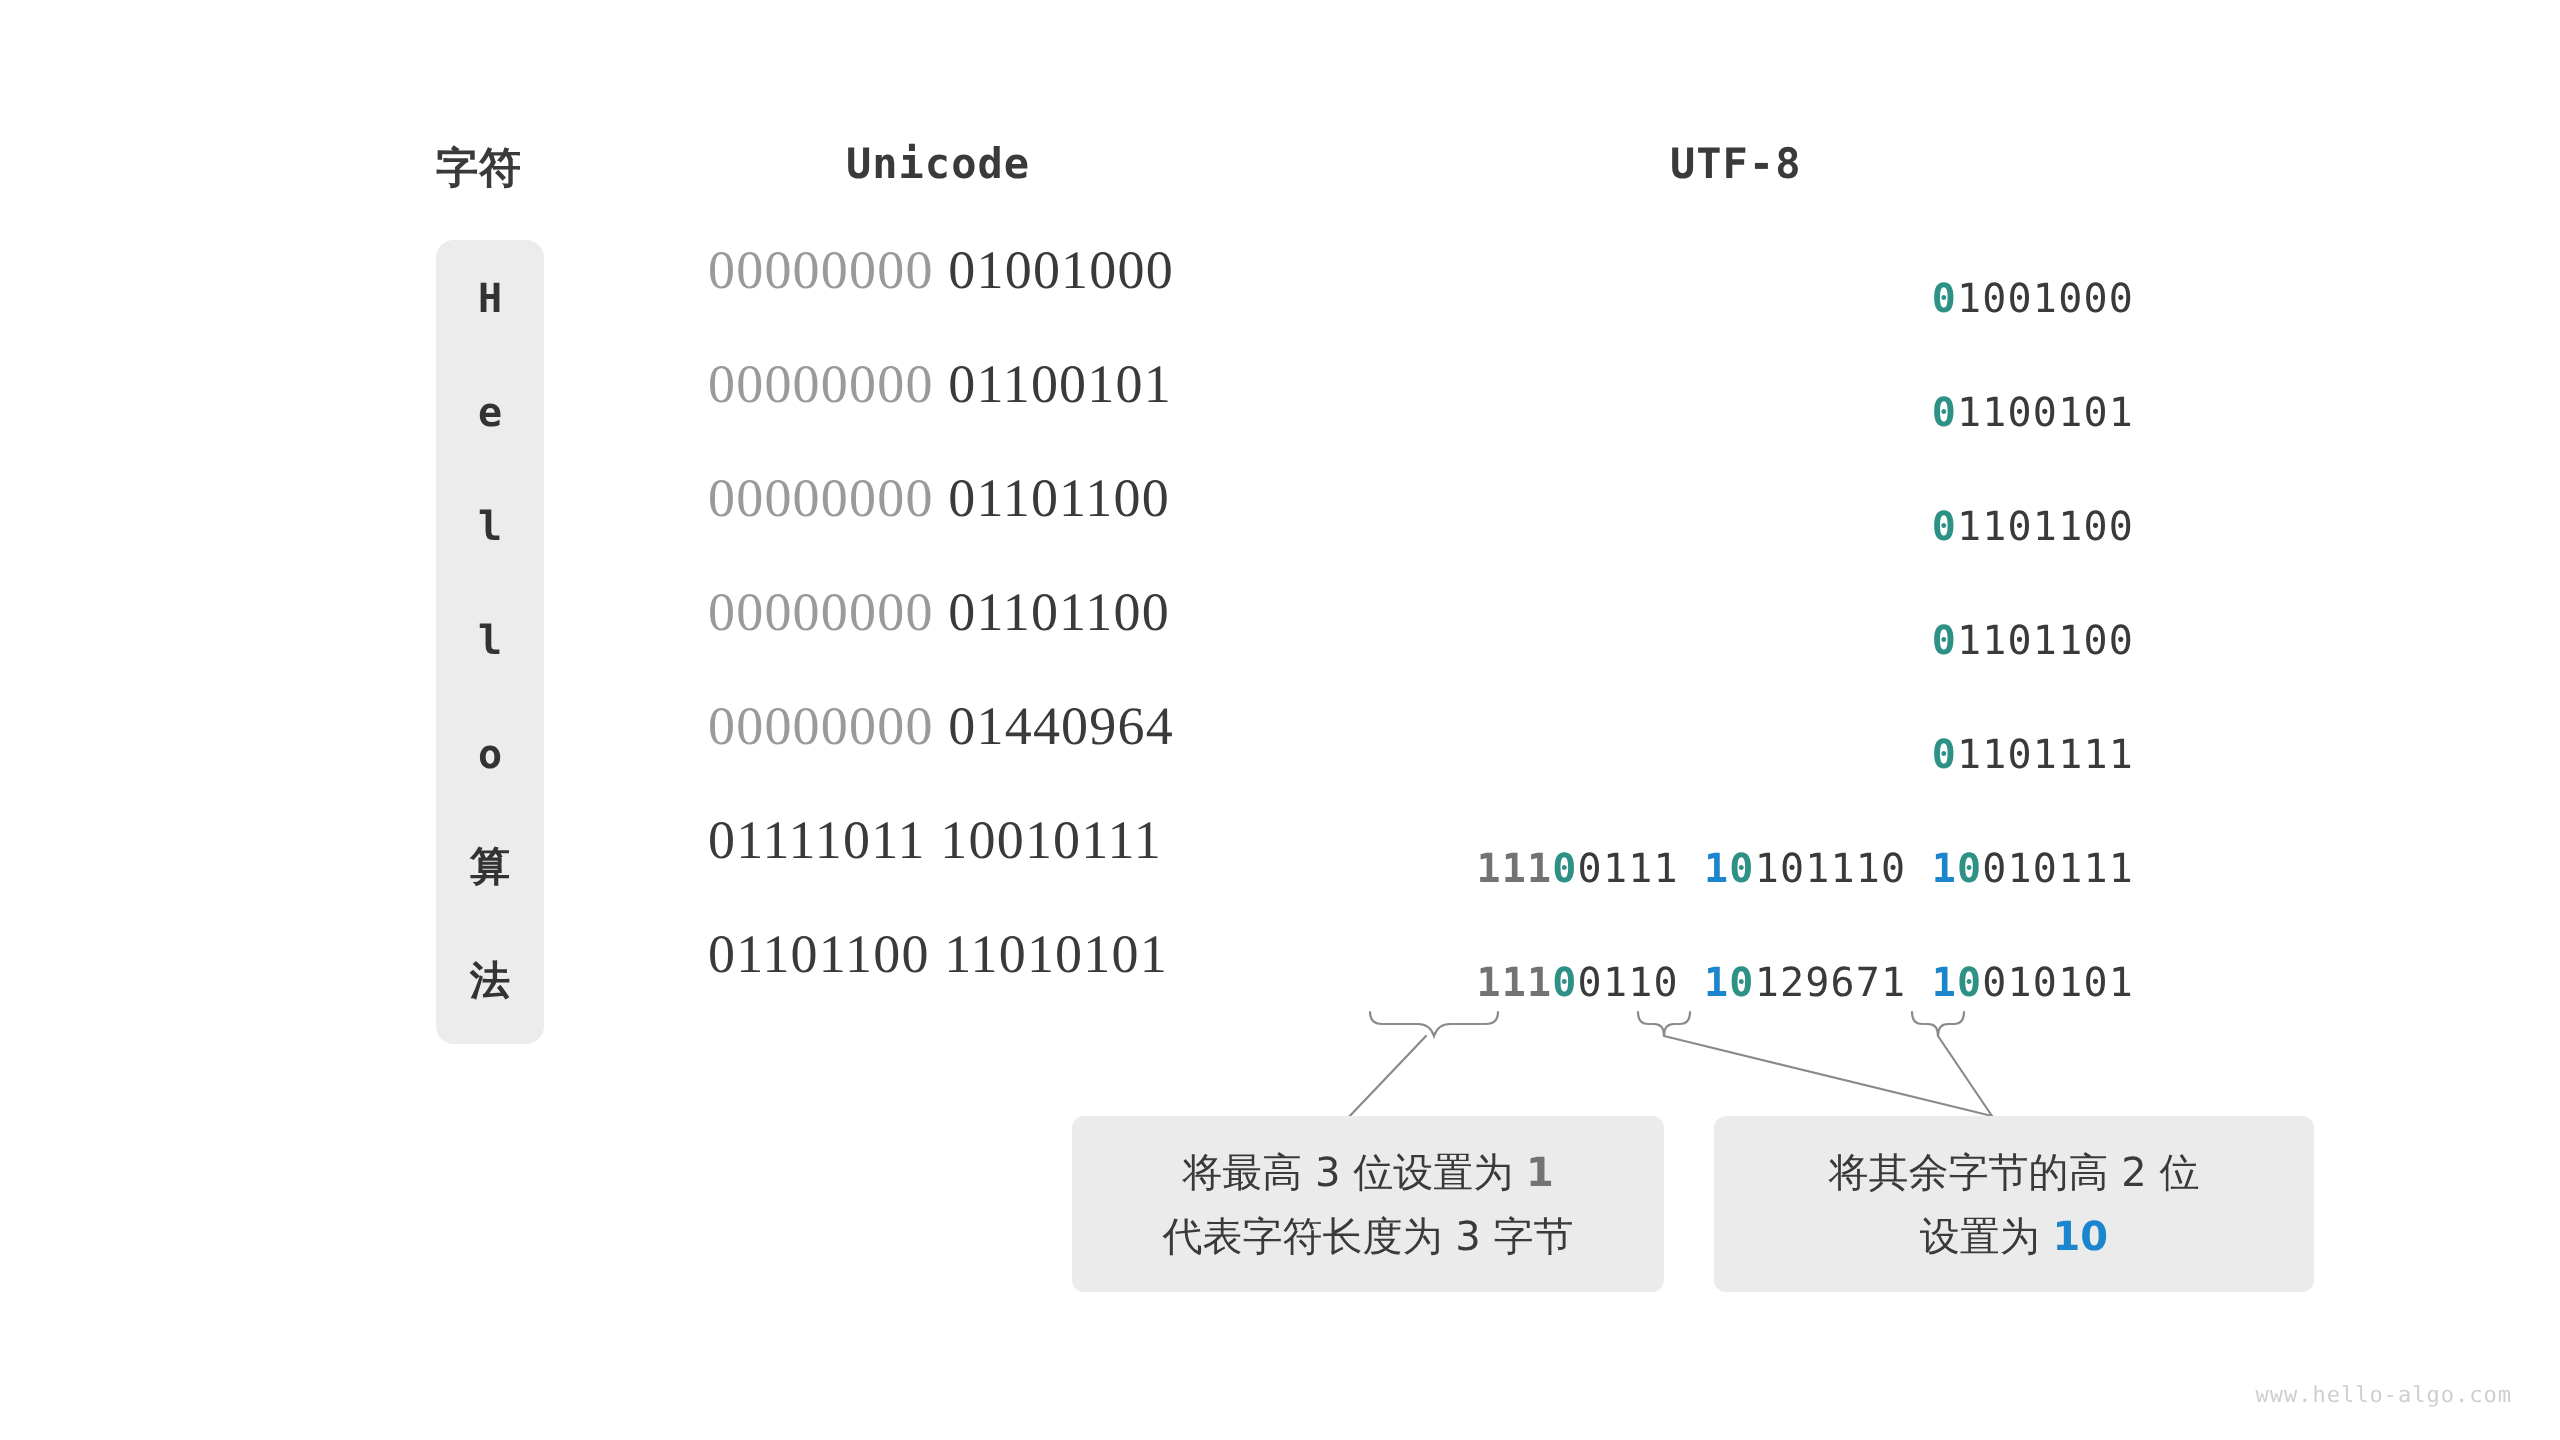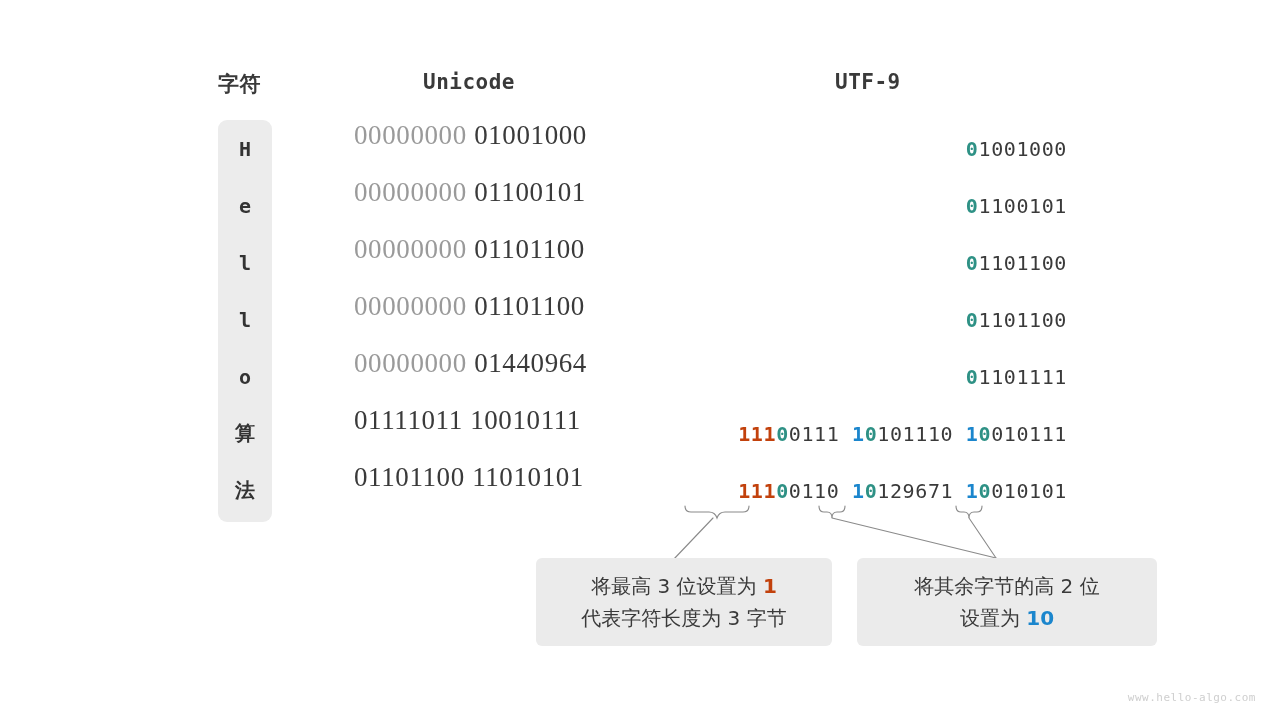--- a/index.html
+++ b/index.html
@@ -84,21 +84,21 @@
     height: 57px;
     display: flex;
     align-items: center;
     font-family: "DejaVu Sans Mono", monospace;
     font-size: 20px;
     letter-spacing: 0.6px;
     white-space: pre;
   }
   .b-dim   { color: #9a9a9a; }
   .b-dark  { color: #3a3a3a; }
-  .b-green { color: #c2410c; font-weight: bold; }
+  .b-green { color: #737373; font-weight: bold; }
   .b-teal  { color: #2e9185; font-weight: bold; }
   .b-blue  { color: #1b86cd; font-weight: bold; }
 
   
   #annot {
     position: absolute;
     left: 0;
     top: 0;
     width: 1280px;
     height: 720px;
@@ -134,21 +134,21 @@
     letter-spacing: 0.5px;
   }
 </style>
 </head>
 <body>
 
 <div id="stage">
 
   <div class="hdr hdr-char">字符</div>
   <div class="hdr hdr-uni">Unicode</div>
-  <div class="hdr hdr-utf">UTF-9</div>
+  <div class="hdr hdr-utf">UTF-8</div>
 
   <div class="char-panel" id="char-panel">
       <div class="char-cell mono" style="top: 0px;">H</div>
       <div class="char-cell mono" style="top: 57px;">e</div>
       <div class="char-cell mono" style="top: 114px;">l</div>
       <div class="char-cell mono" style="top: 171px;">l</div>
       <div class="char-cell mono" style="top: 228px;">o</div>
       <div class="char-cell" style="top: 285px;">算</div>
       <div class="char-cell" style="top: 342px;">法</div>
     </div>

